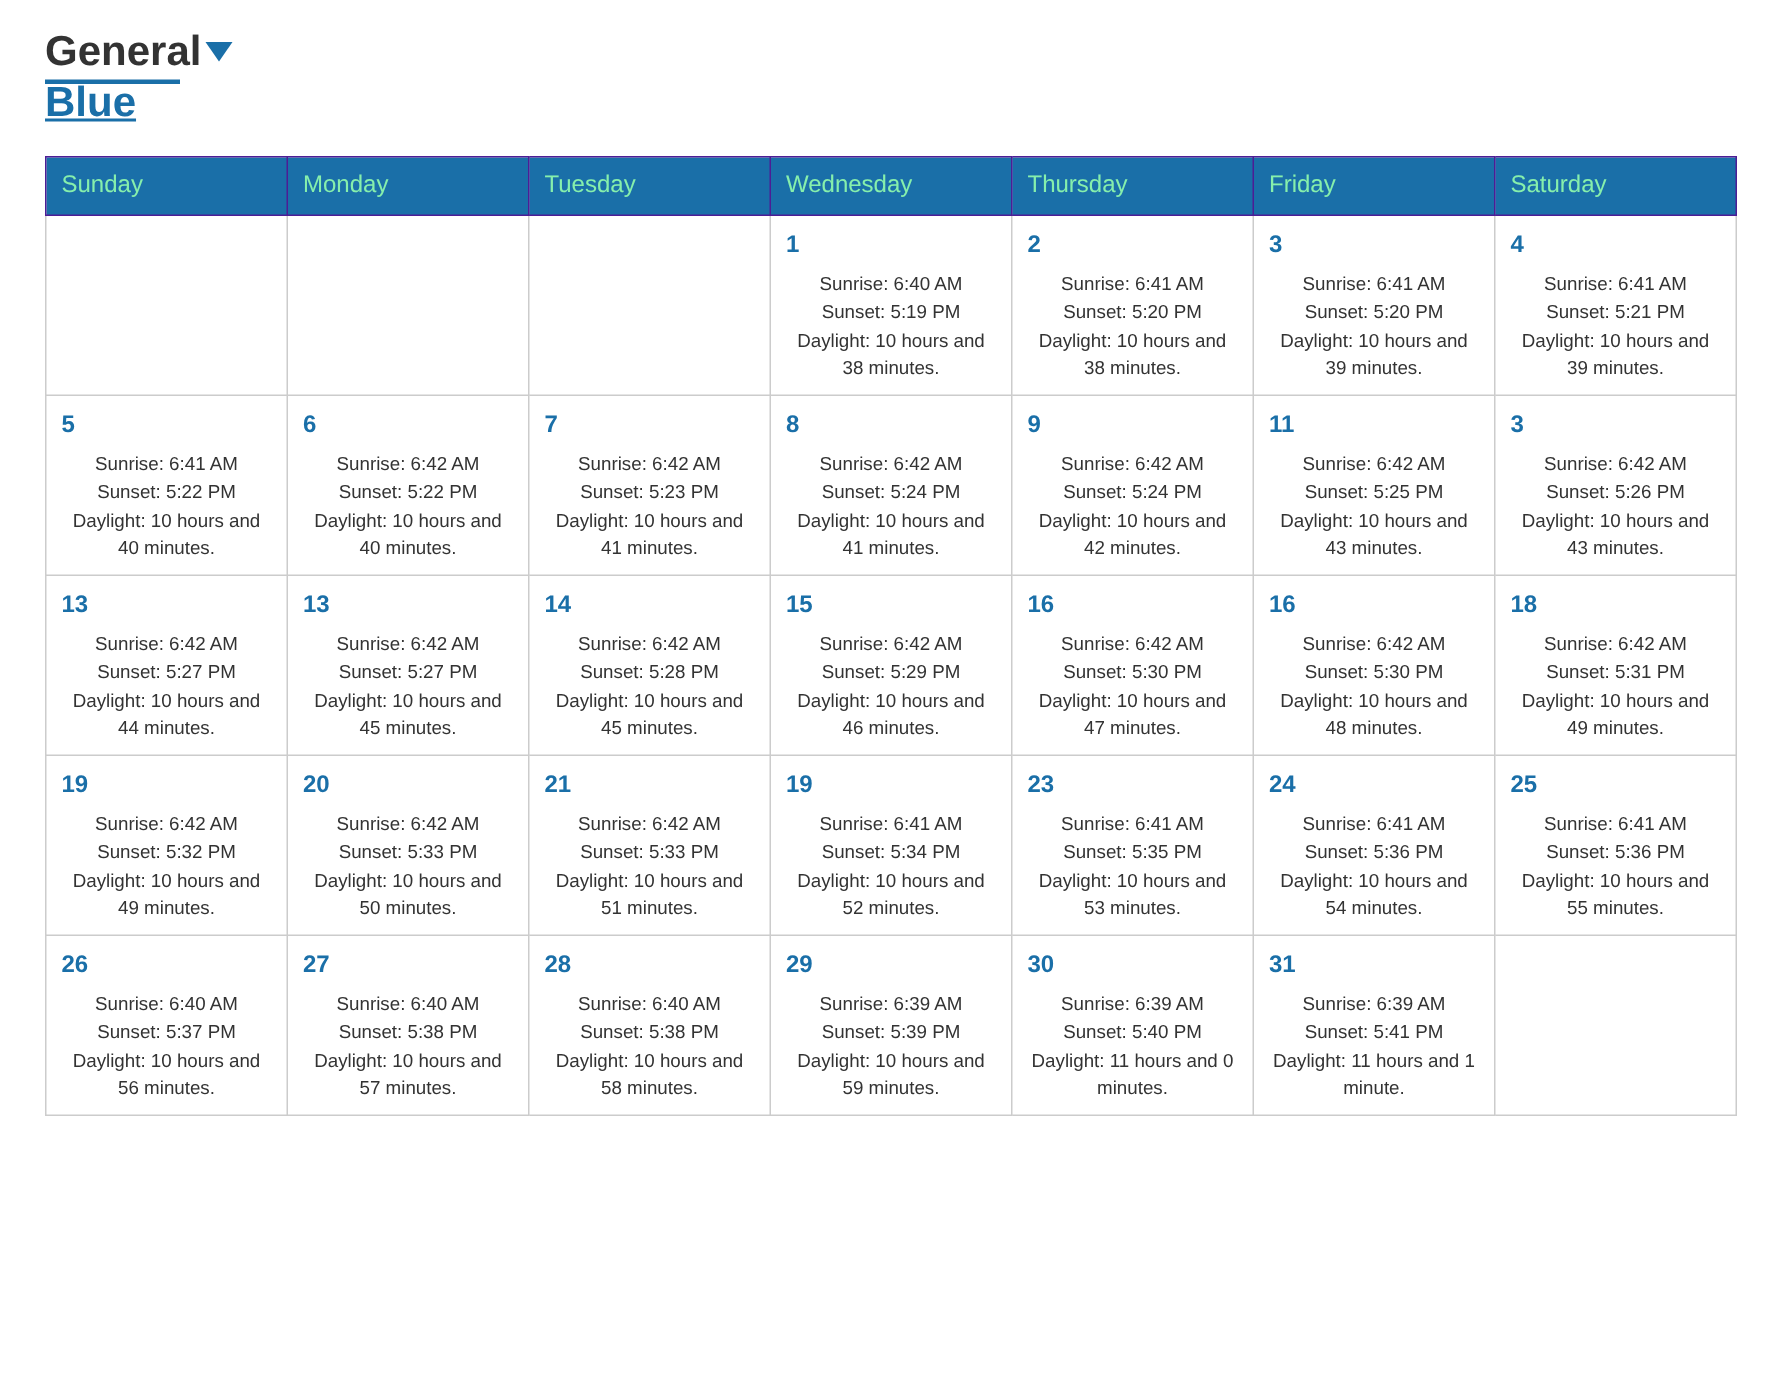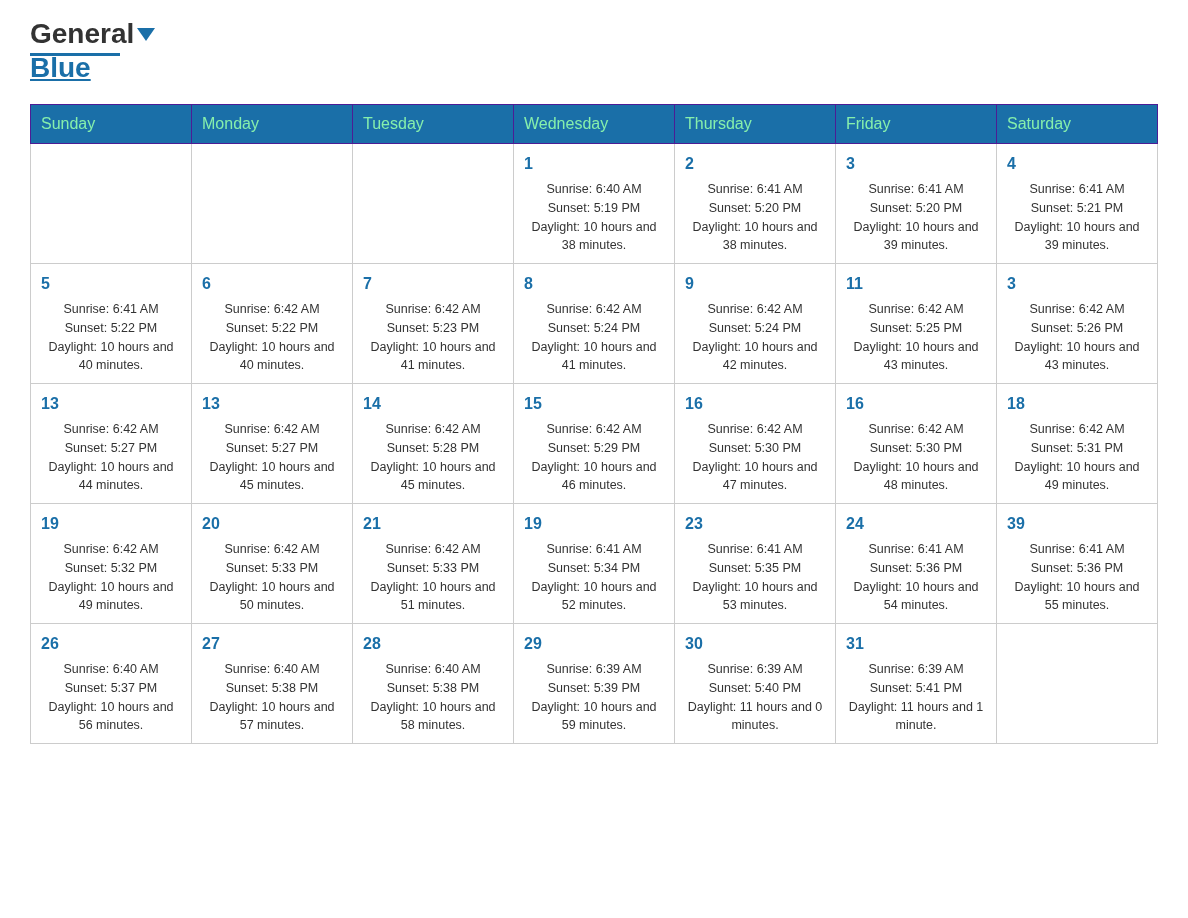--- a/index.html
+++ b/index.html
@@ -295,21 +295,21 @@
 and 53 minutes.</div>
         </td>
         <td>
           <span class="day-number">24</span>
           <div class="day-info">Sunrise: 6:41 AM
 Sunset: 5:36 PM
 Daylight: 10 hours
 and 54 minutes.</div>
         </td>
         <td>
-          <span class="day-number">39</span>
+          <span class="day-number">25</span>
           <div class="day-info">Sunrise: 6:41 AM
 Sunset: 5:36 PM
 Daylight: 10 hours
 and 55 minutes.</div>
         </td>
       </tr>
       <tr>
         <td>
           <span class="day-number">26</span>
           <div class="day-info">Sunrise: 6:40 AM

